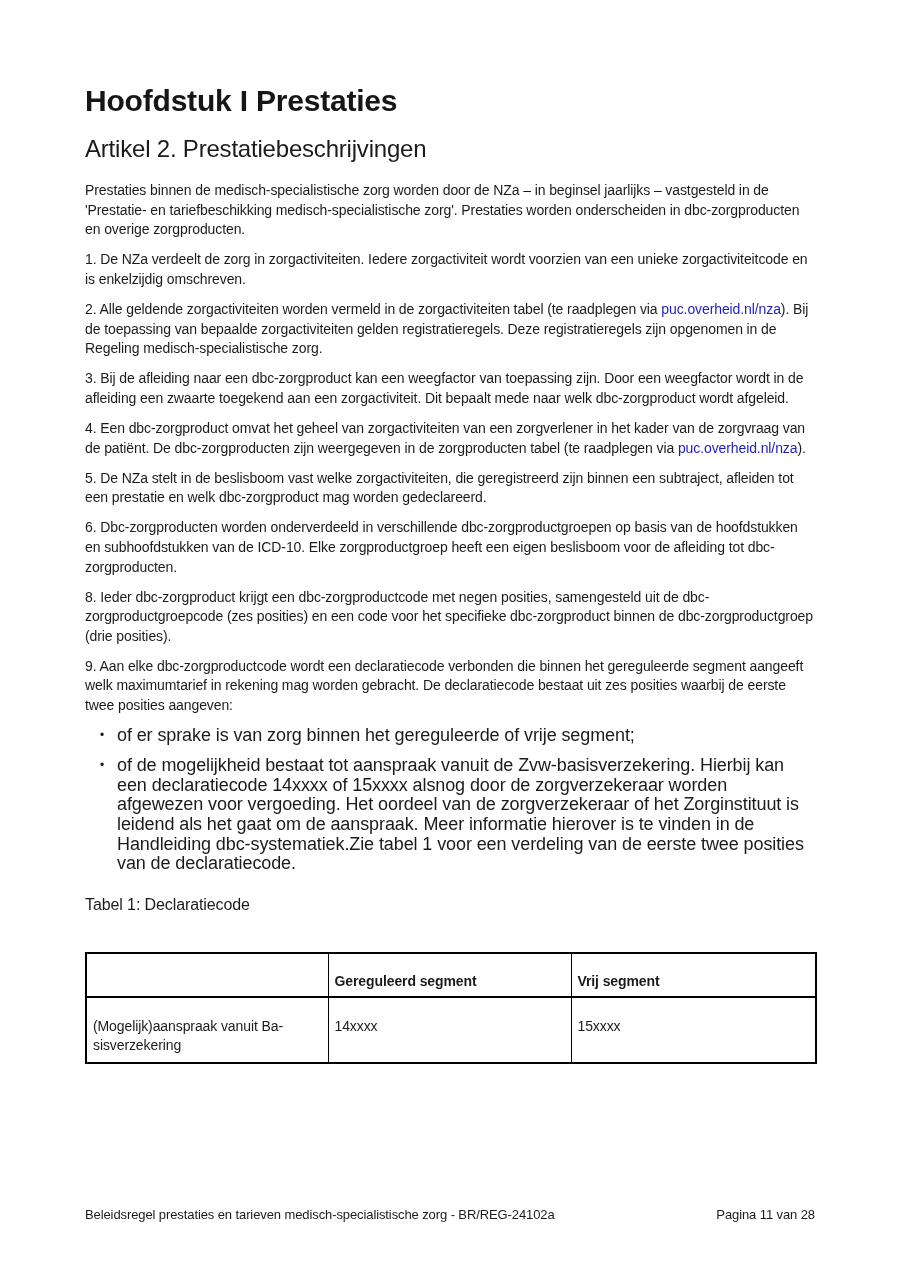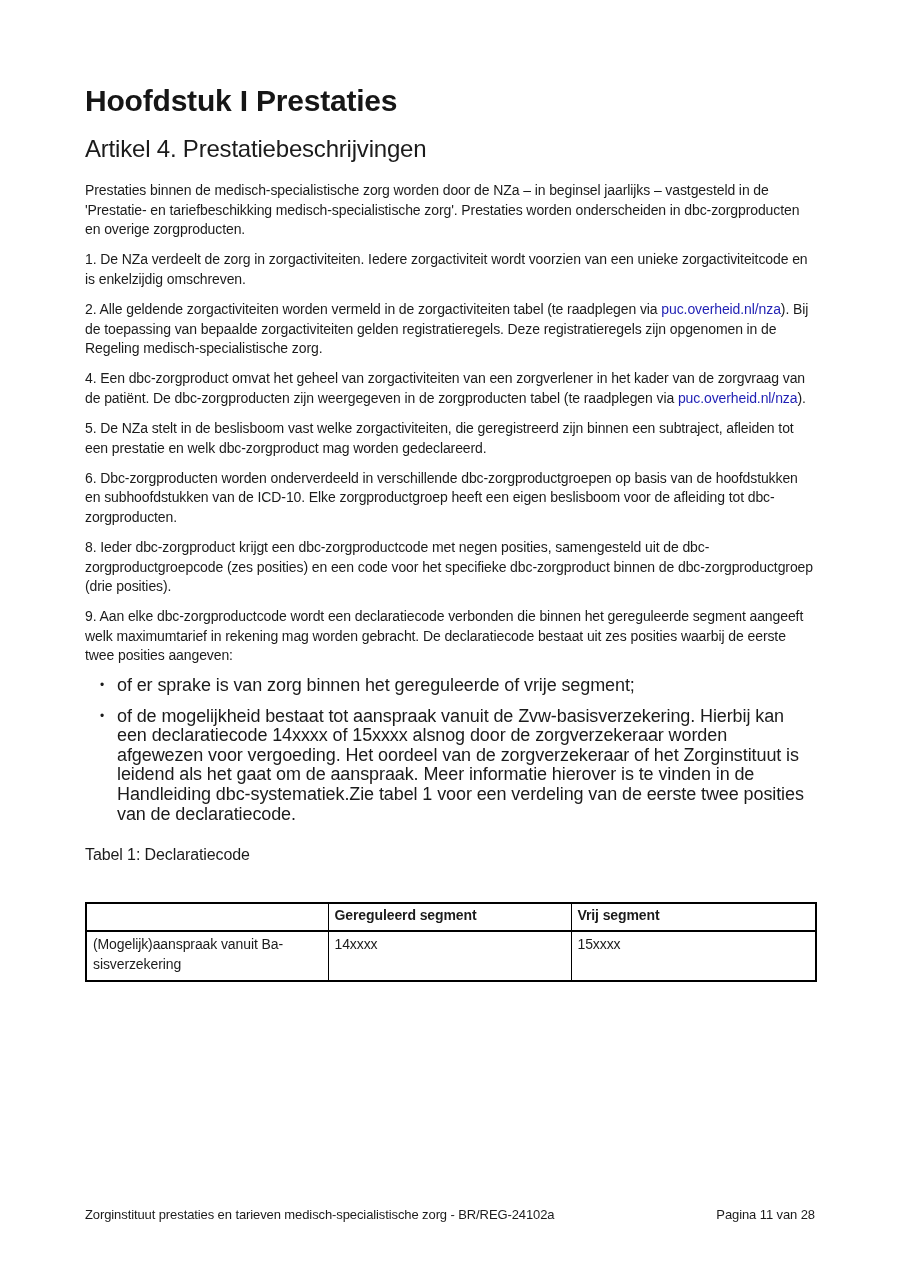--- a/index.html
+++ b/index.html
@@ -55,21 +55,21 @@
   table.decl-table {
     border-collapse: collapse;
     width: 730px;
     margin-top: 38px;
     table-layout: fixed;
   }
   table.decl-table th, table.decl-table td {
     border: 1px solid #000;
     font-size: 14px;
     letter-spacing: -0.1px;
-    padding: 3px 6px 4px 6px;
+    padding: 19px 6px 4px 6px;
     text-align: left;
     vertical-align: top;
   }
   table.decl-table { border: 2px solid #000; }
   table.decl-table th {
     font-weight: 700;
     border-bottom: 2px solid #000;
     height: 19px;
   }
   table.decl-table td {
@@ -88,28 +88,29 @@
     color: #1b1b1b;
   }
 </style>
 </head>
 <body>
 
 <div class="page">
 
   <h1 class="chapter">Hoofdstuk I Prestaties</h1>
 
-  <h2 class="article">Artikel 4. Prestatiebeschrijvingen</h2>
+  <h2 class="article">Artikel 2. Prestatiebeschrijvingen</h2>
   <p class="body-text">Prestaties binnen de medisch-specialistische zorg worden door de NZa – in beginsel jaarlijks – vastgesteld in de 'Prestatie- en tariefbeschikking medisch-specialistische zorg'. Prestaties worden onderscheiden in dbc-zorgproducten en overige zorgproducten.</p>
 
 
   <p class="body-text">1. De NZa verdeelt de zorg in zorgactiviteiten. Iedere zorgactiviteit wordt voorzien van een unieke zorgactiviteitcode en is enkelzijdig omschreven.</p>
 
   <p class="body-text"><span>2. Alle geldende zorgactiviteiten worden vermeld in de zorgactiviteiten tabel (te raadplegen via </span><a class="doc-link">puc.overheid.nl/nza</a><span>). Bij de toepassing van bepaalde zorgactiviteiten gelden registratieregels. Deze registratieregels zijn opgenomen in de Regeling medisch-specialistische zorg.</span></p>
 
+  <p class="body-text">3. Bij de afleiding naar een dbc-zorgproduct kan een weegfactor van toepassing zijn. Door een weegfactor wordt in de afleiding een zwaarte toegekend aan een zorgactiviteit. Dit bepaalt mede naar welk dbc-zorgproduct wordt afgeleid.</p>
 
   <p class="body-text"><span>4. Een dbc-zorgproduct omvat het geheel van zorgactiviteiten van een zorgverlener in het kader van de zorgvraag van de patiënt. De dbc-zorgproducten zijn weergegeven in de zorgproducten tabel (te raadplegen via </span><a class="doc-link">puc.overheid.nl/nza</a><span>).</span></p>
 
   <p class="body-text">5. De NZa stelt in de beslisboom vast welke zorgactiviteiten, die geregistreerd zijn binnen een subtraject, afleiden tot een prestatie en welk dbc-zorgproduct mag worden gedeclareerd.</p>
   <p class="body-text">6. Dbc-zorgproducten worden onderverdeeld in verschillende dbc-zorgproductgroepen op basis van de hoofdstukken en subhoofdstukken van de ICD-10. Elke zorgproductgroep heeft een eigen beslisboom voor de afleiding tot dbc-zorgproducten.</p>
   <p class="body-text">8. Ieder dbc-zorgproduct krijgt een dbc-zorgproductcode met negen posities, samengesteld uit de dbc-zorgproductgroepcode (zes posities) en een code voor het specifieke dbc-zorgproduct binnen de dbc-zorgproductgroep (drie posities).</p>
   <p class="body-text">9. Aan elke dbc-zorgproductcode wordt een declaratiecode verbonden die binnen het gereguleerde segment aangeeft welk maximumtarief in rekening mag worden gebracht. De declaratiecode bestaat uit zes posities waarbij de eerste twee posities aangeven:</p>
 
   <ul class="bullets">
     <li>of er sprake is van zorg binnen het gereguleerde of vrije segment;</li>
@@ -135,17 +136,17 @@
       <tr>
         <td>(Mogelijk)aanspraak vanuit Ba-
 sisverzekering</td>
         <td>14xxxx</td>
         <td>15xxxx</td>
       </tr>
     </tbody>
   </table>
 
   <div class="footer">
-    <span>Zorginstituut prestaties en tarieven medisch-specialistische zorg - BR/REG-24102a</span>
+    <span>Beleidsregel prestaties en tarieven medisch-specialistische zorg - BR/REG-24102a</span>
     <span>Pagina 11 van 28</span>
   </div>
 
 </div>
 
 </body></html>

